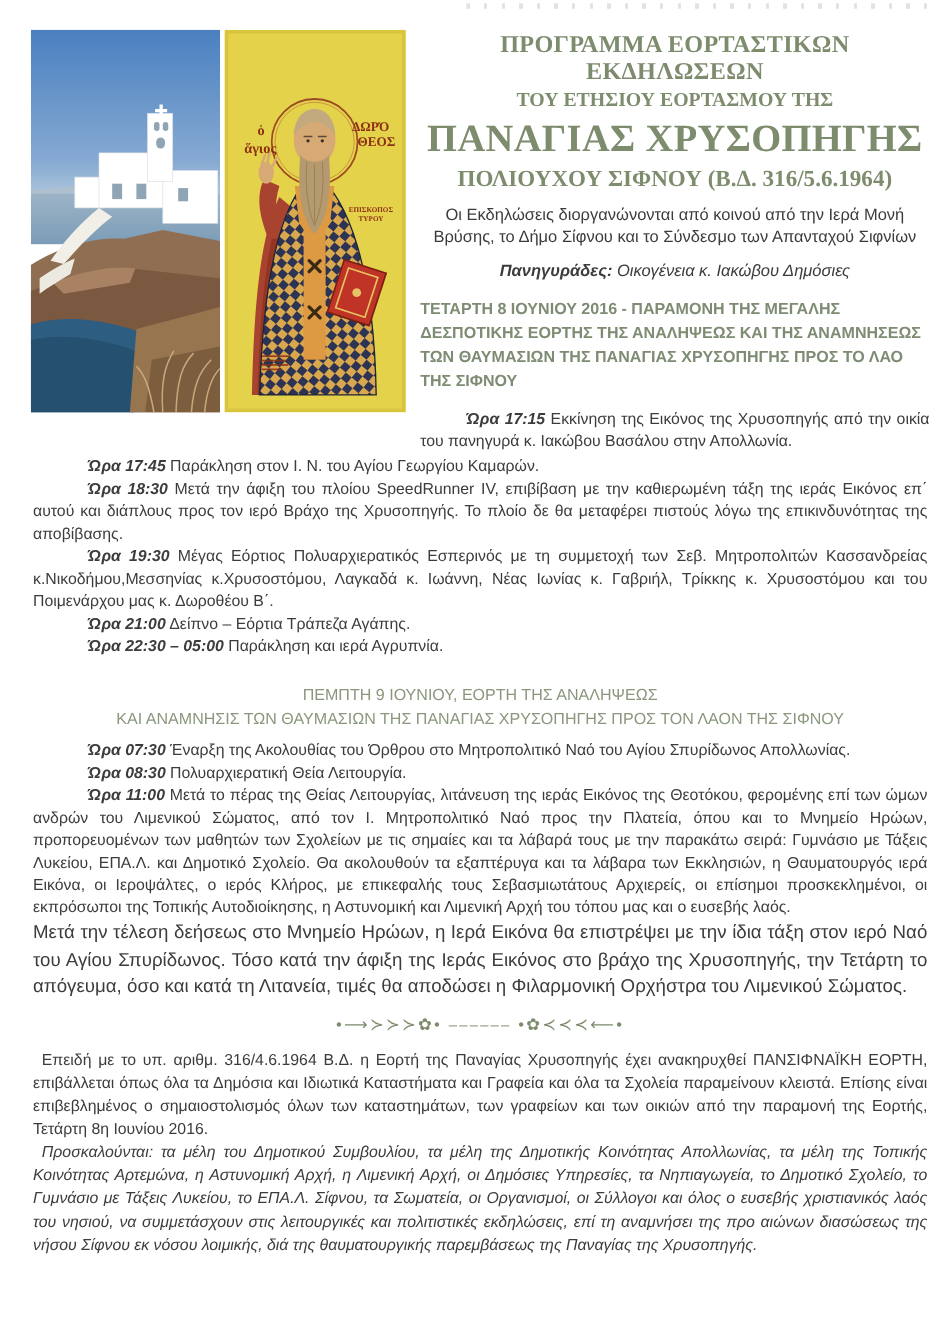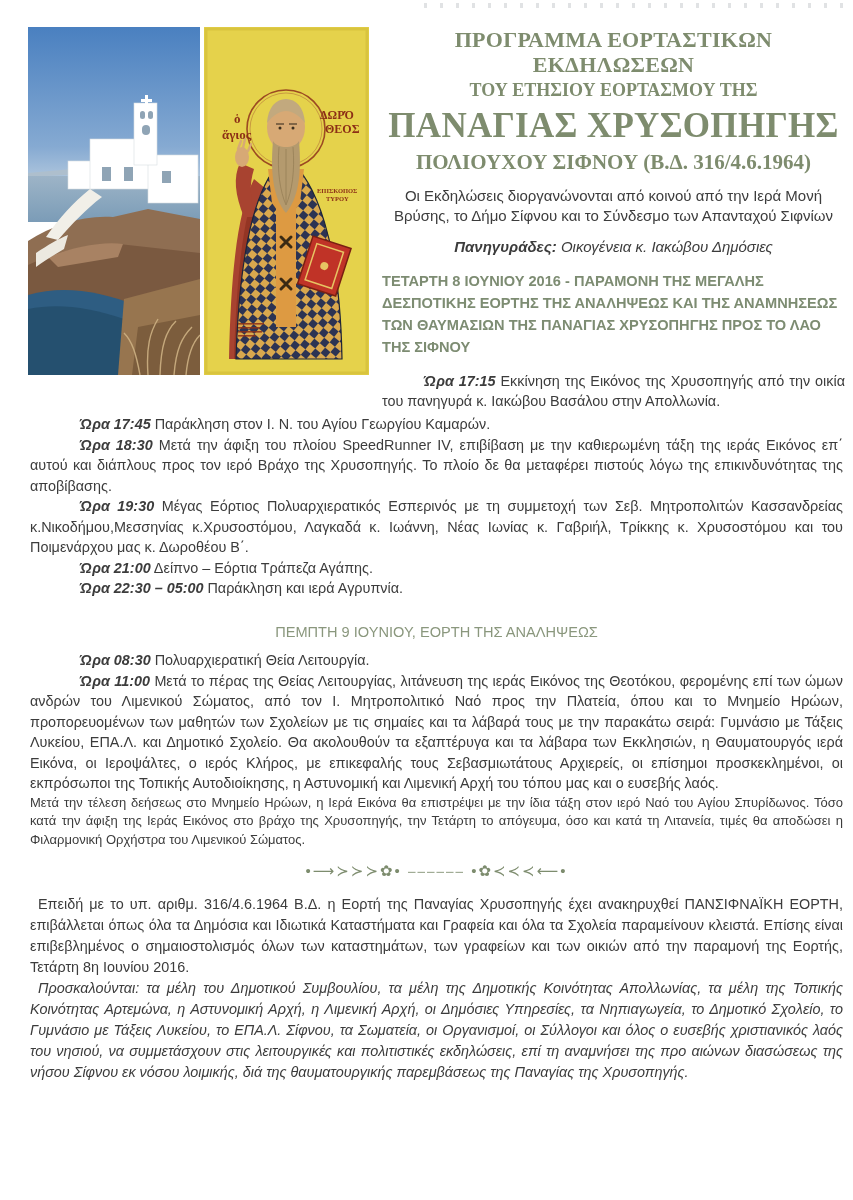--- a/index.html
+++ b/index.html
@@ -26,21 +26,21 @@
   .green-head{
     color:#7d8c72;font-size:14.6px;font-weight:bold;text-align:left;
     line-height:1.5;margin:14px 0 0;
   }
   .sched{ text-align:justify;text-indent:50px;font-size:14.4px;line-height:1.42;margin:0;}
   .rcol .sched{text-indent:42px;margin-top:12px;}
   .bodytext{padding:3px 10px 0 30px;}
   .b{font-weight:bold;font-style:italic;}
   .it{font-style:italic;}
   .th-head{ text-align:center;color:#8a977d;font-size:14.6px;line-height:1.5;margin:24px 0 6px;}
-  .closing{ text-align:justify;text-indent:0;font-size:13px;line-height:1.45;margin:0;}
+  .closing{ text-align:justify;text-indent:0;font-size:17px;line-height:1.45;margin:0;}
   .divider{ text-align:center;color:#7d8c6e;font-size:15px;letter-spacing:2px;margin:12px 0 14px;user-select:none;}
   .notice{ text-align:justify;font-size:14.4px;line-height:1.46;margin:0;text-indent:8px;}
   .notice.italic{font-style:italic;}
 </style>
 </head>
 <body>
 
 <div class="page">
 
   <div class="top-artifact"></div>
@@ -172,43 +172,45 @@
           <rect x="34" y="308" width="18" height="1.6"></rect>
         </g>
       </svg>
     </div>
 
     <div class="rcol">
       <div class="title-block">
         <div class="t1">ΠΡΟΓΡΑΜΜΑ ΕΟΡΤΑΣΤΙΚΩΝ ΕΚΔΗΛΩΣΕΩΝ</div>
         <div class="t2">ΤΟΥ ΕΤΗΣΙΟΥ ΕΟΡΤΑΣΜΟΥ ΤΗΣ</div>
         <div class="t3">ΠΑΝΑΓΙΑΣ ΧΡΥΣΟΠΗΓΗΣ</div>
-        <div class="t4">ΠΟΛΙΟΥΧΟΥ ΣΙΦΝΟΥ (Β.Δ. 316/4.6.1964)</div>
+        <div class="t4">ΠΟΛΙΟΥΧΟΥ ΣΙΦΝΟΥ (Β.Δ. 316/5.6.1964)</div>
       </div>
 
       <p class="center">Οι Εκδηλώσεις διοργανώνονται από κοινού από την Ιερά Μονή Βρύσης, το Δήμο Σίφνου και το Σύνδεσμο των Απανταχού Σιφνίων</p>
       <p class="center"><span class="b">Πανηγυράδες:</span> <span class="it">Οικογένεια κ. Ιακώβου Δημόσιες</span></p>
 
       <h3 class="green-head">ΤΕΤΑΡΤΗ 8 ΙΟΥΝΙΟΥ 2016 - ΠΑΡΑΜΟΝΗ ΤΗΣ ΜΕΓΑΛΗΣ ΔΕΣΠΟΤΙΚΗΣ ΕΟΡΤΗΣ ΤΗΣ ΑΝΑΛΗΨΕΩΣ ΚΑΙ ΤΗΣ ΑΝΑΜΝΗΣΕΩΣ ΤΩΝ ΘΑΥΜΑΣΙΩΝ ΤΗΣ ΠΑΝΑΓΙΑΣ ΧΡΥΣΟΠΗΓΗΣ ΠΡΟΣ ΤΟ ΛΑΟ ΤΗΣ ΣΙΦΝΟΥ</h3>
 
       <p class="sched"><span class="b">Ώρα 17:15</span> <span>Εκκίνηση της Εικόνος της Χρυσοπηγής από την οικία του πανηγυρά κ. Ιακώβου Βασάλου στην Απολλωνία.</span></p>
     </div>
   </div>
 
   <div class="bodytext">
     <p class="sched"><span class="b">Ώρα 17:45</span> <span>Παράκληση στον Ι. Ν. του Αγίου Γεωργίου Καμαρών.</span></p>
     <p class="sched"><span class="b">Ώρα 18:30</span> <span>Μετά την άφιξη του πλοίου SpeedRunner IV, επιβίβαση με την καθιερωμένη τάξη της ιεράς Εικόνος επ΄ αυτού και διάπλους προς τον ιερό Βράχο της Χρυσοπηγής. Το πλοίο δε θα μεταφέρει πιστούς λόγω της επικινδυνότητας της αποβίβασης.</span></p>
     <p class="sched"><span class="b">Ώρα 19:30</span> <span>Μέγας Εόρτιος Πολυαρχιερατικός Εσπερινός με τη συμμετοχή των Σεβ. Μητροπολιτών Κασσανδρείας κ.Νικοδήμου,Μεσσηνίας κ.Χρυσοστόμου, Λαγκαδά κ. Ιωάννη, Νέας Ιωνίας κ. Γαβριήλ, Τρίκκης κ. Χρυσοστόμου και του Ποιμενάρχου μας κ. Δωροθέου Β΄.</span></p>
     <p class="sched"><span class="b">Ώρα 21:00</span> <span>Δείπνο – Εόρτια Τράπεζα Αγάπης.</span></p>
     <p class="sched"><span class="b">Ώρα 22:30 – 05:00</span> <span>Παράκληση και ιερά Αγρυπνία.</span></p>
 
     <div class="th-head">
       <div>ΠΕΜΠΤΗ 9 ΙΟΥΝΙΟΥ, ΕΟΡΤΗ ΤΗΣ ΑΝΑΛΗΨΕΩΣ</div>
+      <div>ΚΑΙ ΑΝΑΜΝΗΣΙΣ ΤΩΝ ΘΑΥΜΑΣΙΩΝ ΤΗΣ ΠΑΝΑΓΙΑΣ ΧΡΥΣΟΠΗΓΗΣ ΠΡΟΣ ΤΟΝ ΛΑΟΝ ΤΗΣ ΣΙΦΝΟΥ</div>
     </div>
 
+    <p class="sched"><span class="b">Ώρα 07:30</span> <span>Έναρξη της Ακολουθίας του Όρθρου στο Μητροπολιτικό Ναό του Αγίου Σπυρίδωνος Απολλωνίας.</span></p>
     <p class="sched"><span class="b">Ώρα 08:30</span> <span>Πολυαρχιερατική Θεία Λειτουργία.</span></p>
     <p class="sched"><span class="b">Ώρα 11:00</span> <span>Μετά το πέρας της Θείας Λειτουργίας, λιτάνευση της ιεράς Εικόνος της  Θεοτόκου, φερομένης επί των ώμων ανδρών του Λιμενικού Σώματος, από τον Ι. Μητροπολιτικό Ναό προς την Πλατεία, όπου και το Μνημείο Ηρώων, προπορευομένων των μαθητών των Σχολείων με τις σημαίες και τα λάβαρά τους με την παρακάτω σειρά: Γυμνάσιο με Τάξεις Λυκείου, ΕΠΑ.Λ. και Δημοτικό Σχολείο. Θα ακολουθούν τα εξαπτέρυγα και τα λάβαρα των Εκκλησιών, η Θαυματουργός ιερά Εικόνα, οι Ιεροψάλτες, ο ιερός Κλήρος, με επικεφαλής τους Σεβασμιωτάτους Αρχιερείς, οι επίσημοι προσκεκλημένοι, οι εκπρόσωποι της Τοπικής Αυτοδιοίκησης, η Αστυνομική  και Λιμενική Αρχή του τόπου μας και ο ευσεβής λαός.</span></p>
     <p class="closing">Μετά την τέλεση δεήσεως στο Μνημείο Ηρώων, η Ιερά Εικόνα θα επιστρέψει με την ίδια τάξη στον ιερό Ναό του Αγίου Σπυρίδωνος. Τόσο κατά την άφιξη της Ιεράς Εικόνος στο βράχο της Χρυσοπηγής, την Τετάρτη το απόγευμα, όσο και κατά τη Λιτανεία, τιμές θα αποδώσει η Φιλαρμονική Ορχήστρα του Λιμενικού Σώματος.</p>
 
     <div class="divider">•⟶≻≻≻✿•   ⎯⎯⎯⎯⎯⎯   •✿≺≺≺⟵•</div>
 
     <p class="notice">Επειδή με το υπ. αριθμ. 316/4.6.1964 Β.Δ. η Εορτή της Παναγίας Χρυσοπηγής έχει ανακηρυχθεί ΠΑΝΣΙΦΝΑΪΚΗ ΕΟΡΤΗ, επιβάλλεται όπως όλα τα Δημόσια και Ιδιωτικά Καταστήματα και Γραφεία και όλα τα Σχολεία παραμείνουν κλειστά. Επίσης είναι επιβεβλημένος ο σημαιοστολισμός όλων των καταστημάτων, των γραφείων και των οικιών από την παραμονή της Εορτής, Τετάρτη  8η Ιουνίου 2016.</p>
     <p class="notice italic">Προσκαλούνται: τα μέλη του Δημοτικού Συμβουλίου, τα μέλη της Δημοτικής Κοινότητας Απολλωνίας, τα μέλη της Τοπικής Κοινότητας Αρτεμώνα, η Αστυνομική Αρχή, η Λιμενική Αρχή, οι Δημόσιες Υπηρεσίες, τα Νηπιαγωγεία, το Δημοτικό Σχολείο, το Γυμνάσιο με Τάξεις Λυκείου, το ΕΠΑ.Λ. Σίφνου, τα Σωματεία, οι Οργανισμοί, οι Σύλλογοι και όλος ο ευσεβής χριστιανικός λαός του νησιού, να συμμετάσχουν στις λειτουργικές και πολιτιστικές εκδηλώσεις, επί τη αναμνήσει της προ αιώνων διασώσεως της νήσου Σίφνου εκ νόσου λοιμικής, διά της θαυματουργικής παρεμβάσεως της Παναγίας της Χρυσοπηγής.</p>
 
   </div>

